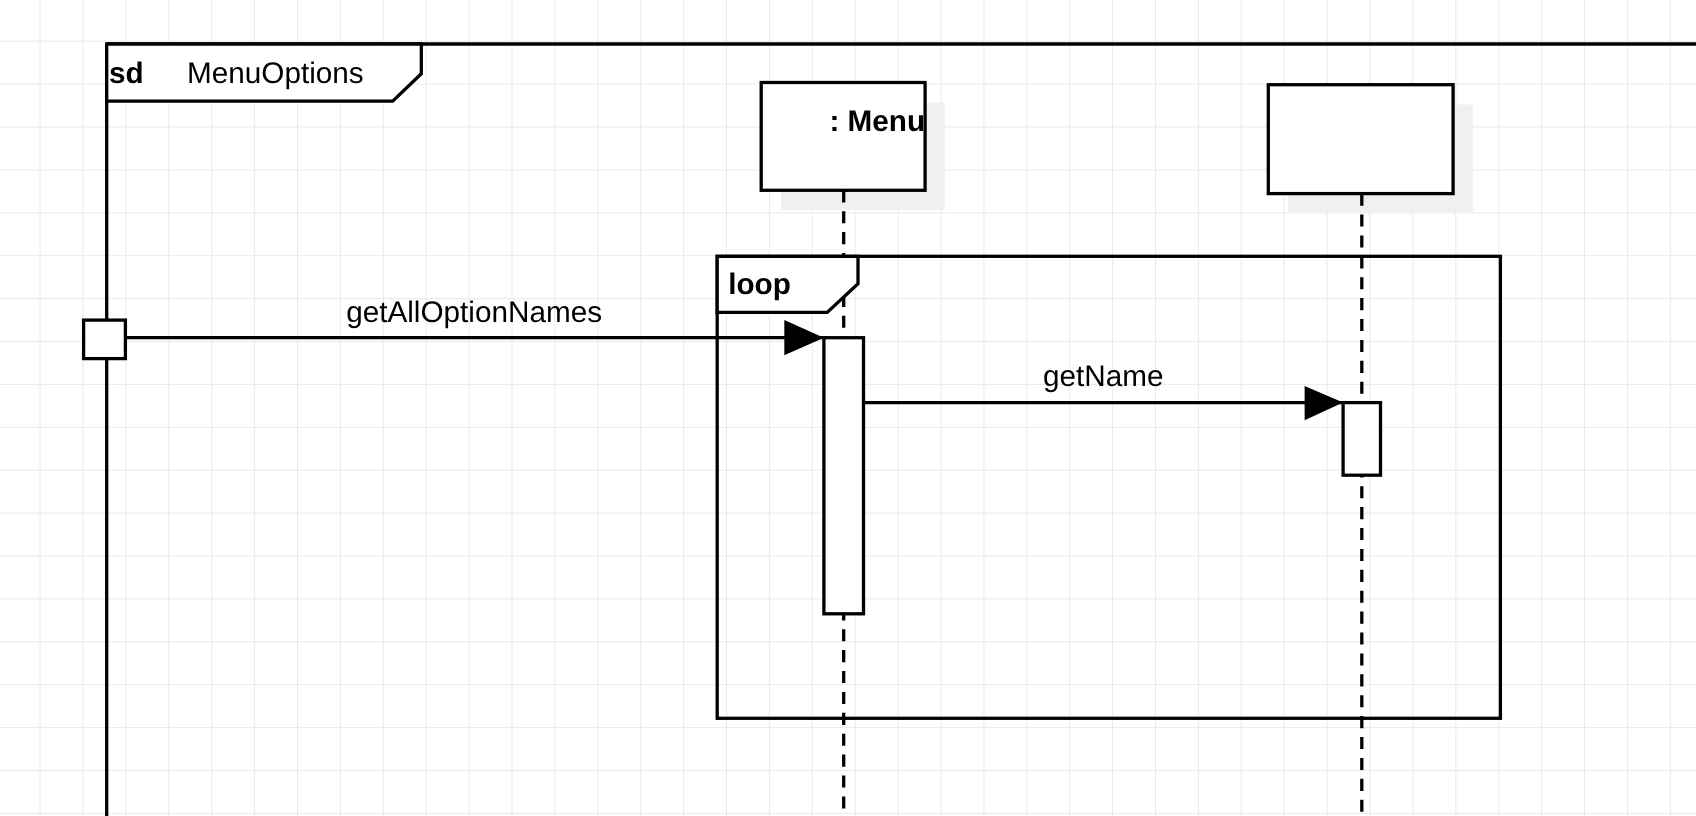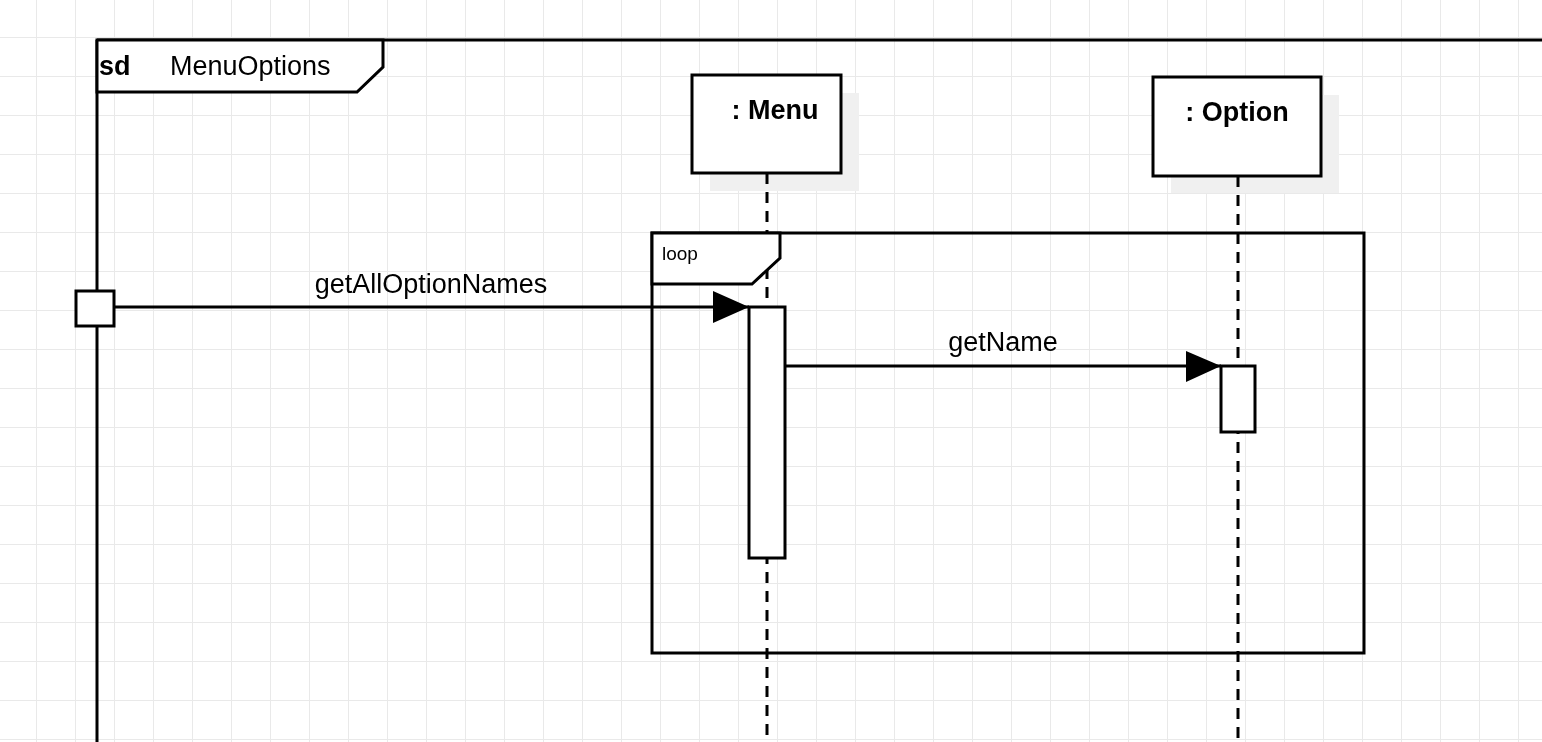--- a/index.html
+++ b/index.html
@@ -39,22 +39,22 @@
   }
   .frame-kind {
     font-size: 27px;
     font-weight: bold;
   }
   .frame-title {
     font-size: 27px;
     font-weight: normal;
   }
   .fragment-kind {
-    font-size: 19px;
-    font-weight: normal;
+    font-size: 27px;
+    font-weight: bold;
     text-align: center;
   }
   .message-label {
     font-size: 27px;
     font-weight: normal;
     text-align: center;
   }
 </style>
 </head>
 <body>
@@ -87,21 +87,20 @@
     <line x1="114" y1="307" x2="749" y2="307" stroke="#000000" stroke-width="3"></line>
     <polygon points="749,307 713,291 713,323" fill="#000000"></polygon>
 
     <line x1="785" y1="366" x2="1221" y2="366" stroke="#000000" stroke-width="3"></line>
     <polygon points="1221,366 1186,351 1186,382" fill="#000000"></polygon>
   </svg>
 
   <div class="lbl frame-kind" style="left:99px; top:51px;">sd</div>
   <div class="lbl frame-title" style="left:158px; top:51px;margin-left:12px;">MenuOptions</div>
 
-  <div class="lbl participant-label" style="left:692px; top:95px; width:166px;">: Menu</div>
-  <div class="lbl participant-label" style="left:1153px; top:97px; width:168px;">: Option</div>
+  <div class="lbl participant-label" style="left:692px; top:95px; width:149px;text-align:right;">: Menu</div>
 
   <div class="lbl fragment-kind" style="left:662px; top:243px;">loop</div>
 
   <div class="lbl message-label" style="left:281px; top:269px; width:300px;">getAllOptionNames</div>
   <div class="lbl message-label" style="left:923px; top:327px; width:160px;">getName</div>
 
 </div>
 
 </body></html>

